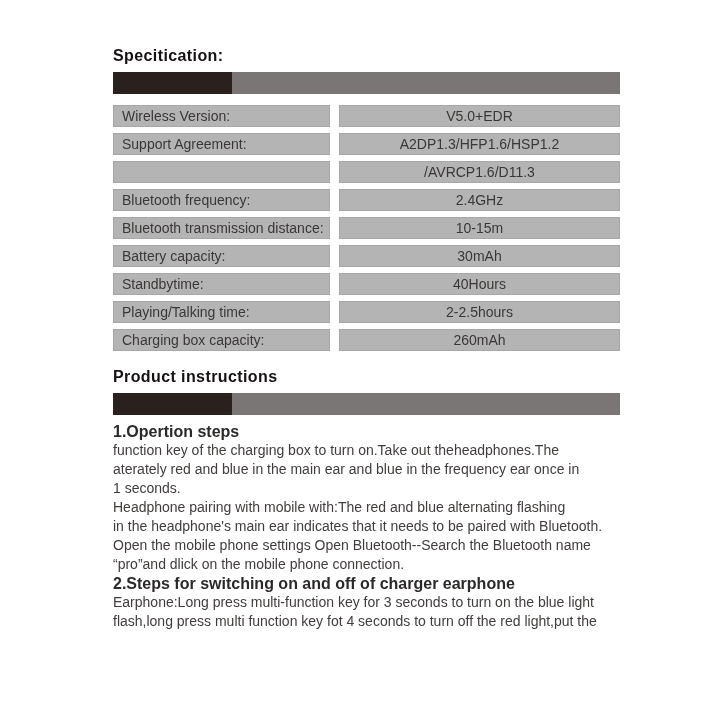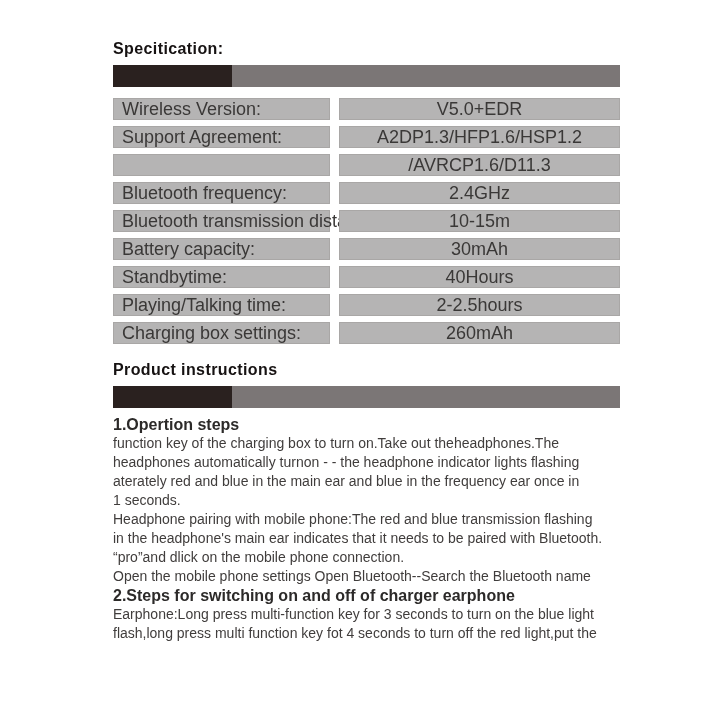--- a/index.html
+++ b/index.html
@@ -12,30 +12,30 @@
   }
   *{box-sizing:border-box;}
   html,body{margin:0;padding:0;}
   body{
     width:720px;height:720px;background:#ffffff;position:relative;overflow:hidden;
     font-family:"Liberation Sans", sans-serif;
   }
   .content{position:absolute;left:113px;top:38px;width:507px;}
   .sec-title{
     font-size:16px;font-weight:bold;color:var(--text-dark);
-    line-height:20px;margin:1px 0 6px 0;letter-spacing:0.4px;white-space:nowrap;
+    line-height:20px;margin:8px 0 6px 0;letter-spacing:0.4px;white-space:nowrap;
   }
   .bar{height:22px;background:var(--bar-gray);margin-bottom:11px;position:relative;}
   .bar .dark-seg{position:absolute;left:0;top:0;bottom:0;width:119px;background:var(--bar-dark);}
   .spec-table{margin:0;}
   .spec-row{display:flex;margin-bottom:6px;}
   .cell{
     background:var(--cell-gray);border:1px solid var(--cell-border);
     height:22px;display:flex;align-items:center;
-    font-size:18px;color:#3a3837;
+    font-size:14px;color:#3a3837;
   }
   .label-cell{width:217px;padding-left:8px;margin-right:9px;white-space:nowrap;}
   .value-cell{width:281px;justify-content:center;white-space:nowrap;}
   .instr-title{margin-top:16px;}
   .bar2{margin-bottom:7px;}
   .step-heading{
     font-size:16px;font-weight:bold;color:#2c2a29;line-height:19px;white-space:nowrap;margin:0;
   }
   .text-line{
     font-size:14px;color:var(--text-body);line-height:19px;white-space:nowrap;
@@ -79,39 +79,38 @@
     </div>
     <div class="spec-row">
       <div class="cell label-cell">Standbytime:</div>
       <div class="cell value-cell">40Hours</div>
     </div>
     <div class="spec-row">
       <div class="cell label-cell">Playing/Talking time:</div>
       <div class="cell value-cell">2-2.5hours</div>
     </div>
     <div class="spec-row">
-      <div class="cell label-cell">Charging box settings:</div>
+      <div class="cell label-cell">Charging box capacity:</div>
       <div class="cell value-cell">260mAh</div>
     </div>
   </div>
 
   <h1 class="sec-title instr-title">Product instructions</h1>
 
   <div class="bar bar2">
     <div class="dark-seg"></div>
   </div>
 
   <div>
     <p class="step-heading">1.Opertion steps</p>
     <div class="text-line">function key of the charging box to turn on.Take out theheadphones.The</div>
-    <div class="text-line">headphones automatically turnon - - the headphone indicator lights flashing</div>
     <div class="text-line">aterately red and blue in the main ear and blue in the frequency ear once in</div>
     <div class="text-line">1 seconds.</div>
-    <div class="text-line">Headphone pairing with mobile phone:The red and blue transmission flashing</div>
+    <div class="text-line">Headphone pairing with mobile with:The red and blue alternating flashing</div>
     <div class="text-line">in the headphone's main ear indicates that it needs to be paired with Bluetooth.</div>
+    <div class="text-line">Open the mobile phone settings Open Bluetooth--Search the Bluetooth name</div>
     <div class="text-line">“pro”and dlick on the mobile phone connection.</div>
-    <div class="text-line">Open the mobile phone settings Open Bluetooth--Search the Bluetooth name</div>
     <p class="step-heading">2.Steps for switching on and off of charger earphone</p>
     <div class="text-line">Earphone:Long press multi-function key for 3 seconds to turn on the blue light</div>
     <div class="text-line">flash,long press multi function key fot 4 seconds to turn off the red light,put the</div>
   </div>
 
 </div>
 
 </body></html>

